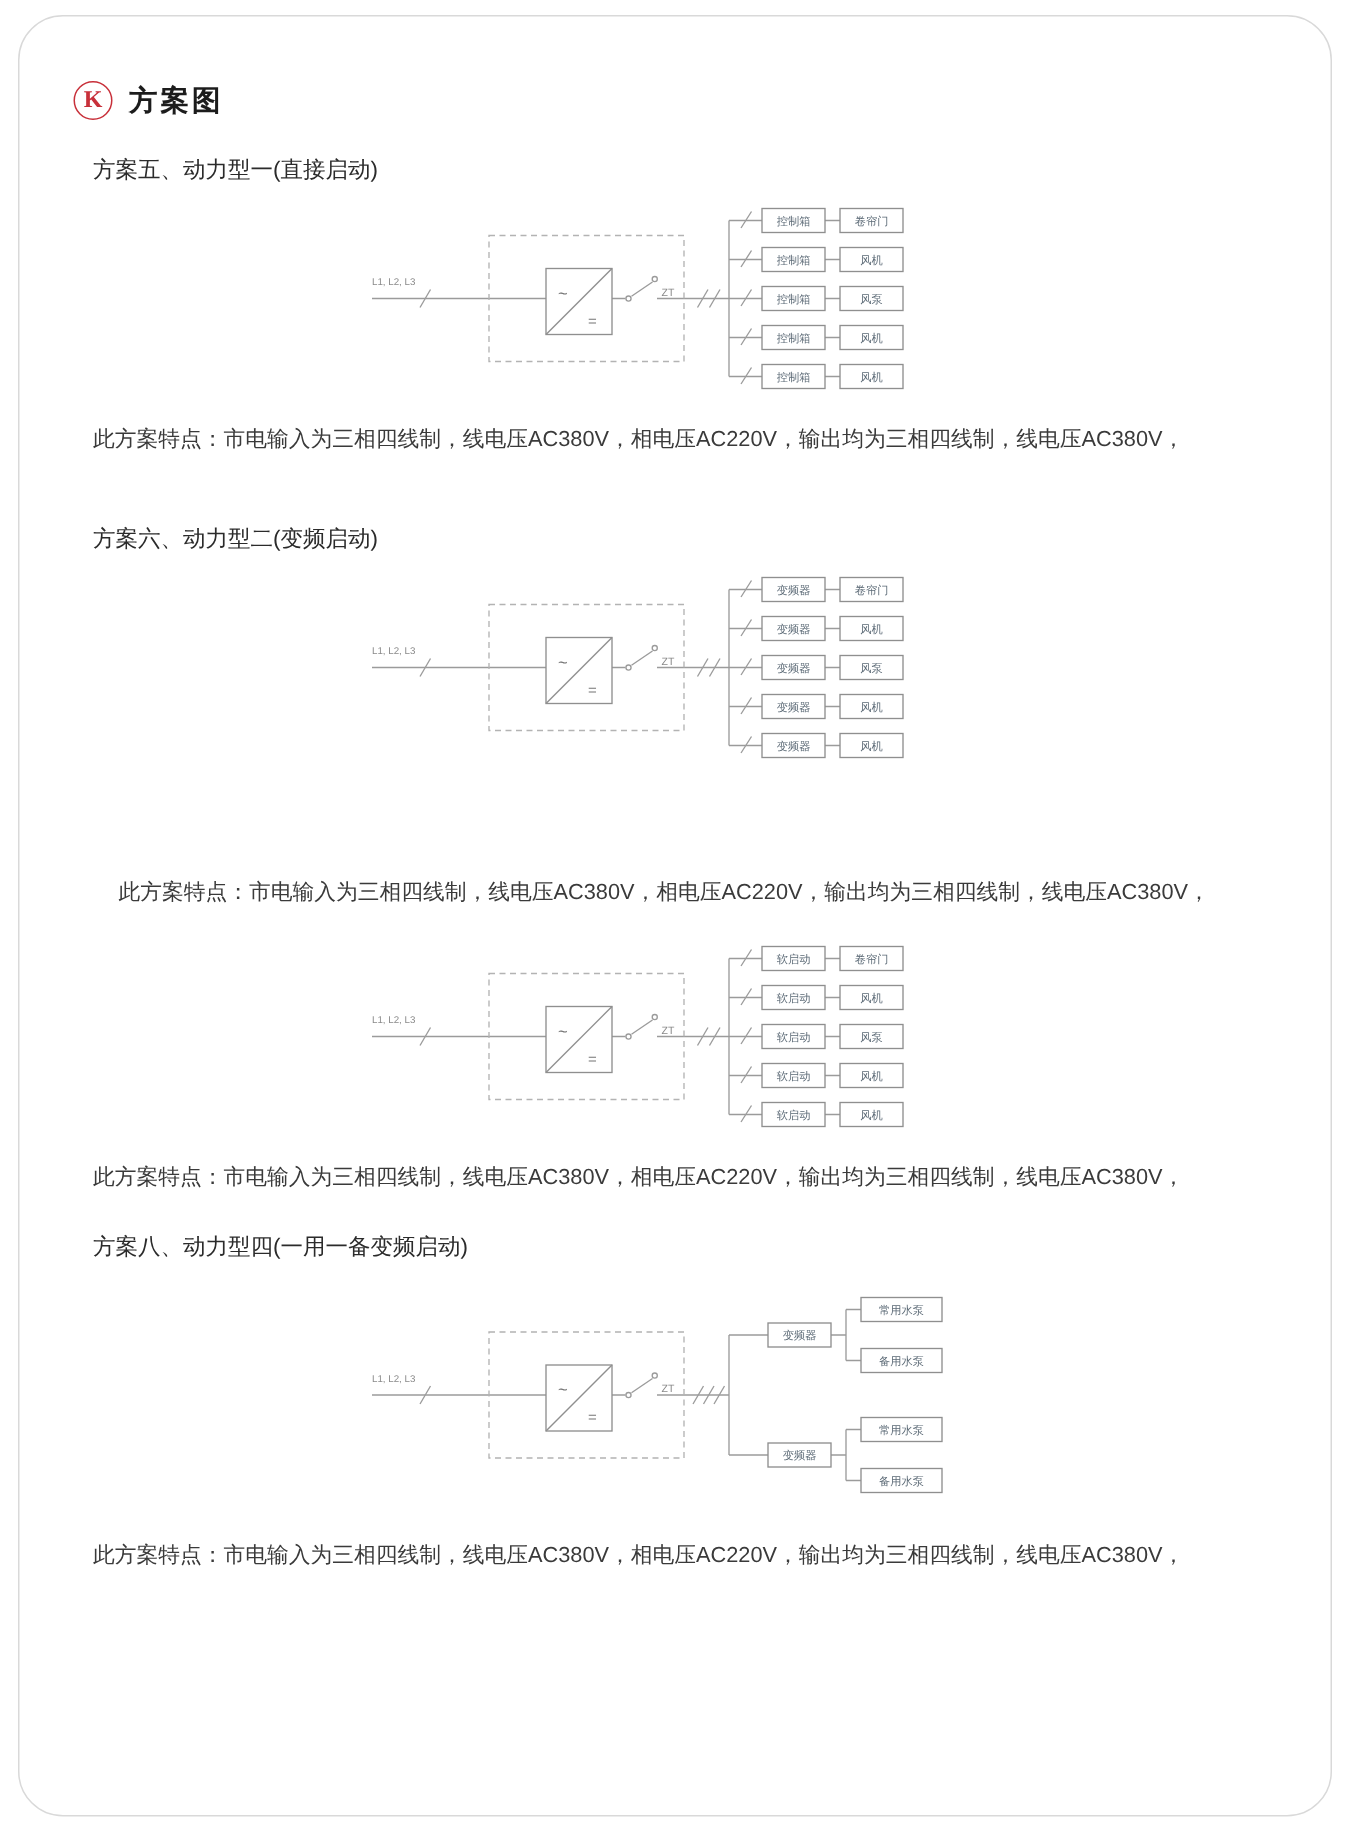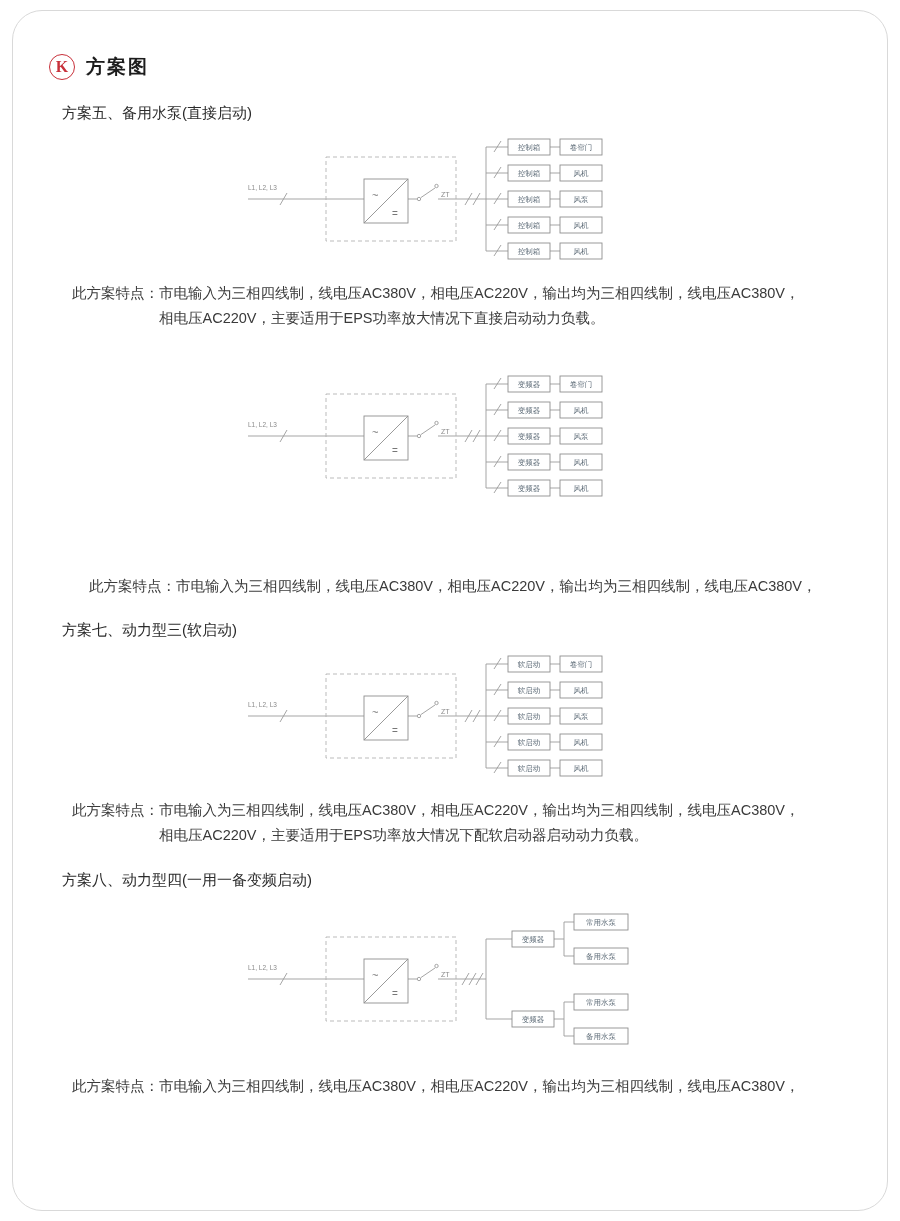--- a/index.html
+++ b/index.html
@@ -24,41 +24,41 @@
   
   .scheme-title{font-size:15px;font-weight:400;color:#2b2b2b;margin:0;}
   .scheme-5{margin-top:24px;}
   .scheme-6{margin-top:44px;}
   .scheme-7{margin-top:22px;}
   .scheme-8{margin-top:24px;}
   .diagram{margin:14px 0 0 182px;}
   .circuit{display:block;}
   .circuit text{font-family:inherit;}
   .note{display:flex;font-size:14.5px;line-height:1.7;color:#3a3a3a;margin-top:16px;}
-  .note-label{white-space:nowrap;margin-left:10px;}
+  .note-label{white-space:nowrap;}
   .scheme-6 .note{margin-top:72px;margin-left:17px;}
   .scheme-7 .note{margin-top:16px;}
   .scheme-8 .note{margin-top:20px;}
 </style>
 </head>
 <body>
 
 <div class="page-frame"></div>
 
 <div class="content">
 
   <div class="header">
     <span class="k-badge">
         <span>K</span>
       </span>
     <h1 class="page-title">方案图</h1>
   </div>
 
   <section class="scheme scheme-5">
-    <h2 class="scheme-title">方案五、备用水泵(直接启动)</h2>
+    <h2 class="scheme-title">方案五、动力型一(直接启动)</h2>
     <div class="diagram">
       <svg class="circuit" width="380" height="128" viewBox="0 0 380 128">
         <g stroke="#9b9b9b" stroke-width="0.9" fill="none">
           <line x1="4" y1="62" x2="120" y2="62"></line>
           <line x1="36" y1="68" x2="43" y2="56"></line>
           <line x1="164" y1="62" x2="173" y2="62"></line>
           <line x1="194" y1="62" x2="242" y2="62"></line>
           <line x1="221" y1="68" x2="228" y2="56"></line>
           <line x1="229" y1="68" x2="236" y2="56"></line>
           <line x1="242" y1="10" x2="242" y2="114"></line>
@@ -117,26 +117,26 @@
           <text x="337" y="90.7">风机</text>
           <text x="285" y="116.7">控制箱</text>
           <text x="337" y="116.7">风机</text>
         </g>
       </svg>
     </div>
     <div class="note">
       <span class="note-label">此方案特点：</span>
       <span class="note-body">
         <span>市电输入为三相四线制，线电压AC380V，相电压AC220V，输出均为三相四线制，线电压AC380V，</span><br>
-        <span>相电压AC220V，主要适用于EPS功率放大情况下直接启动动力负载。</span>
       </span>
     </div>
   </section>
 
   <section class="scheme scheme-6">
+    <h2 class="scheme-title">方案六、动力型二(变频启动)</h2>
     <div class="diagram">
       <svg class="circuit" width="380" height="128" viewBox="0 0 380 128">
         <g stroke="#9b9b9b" stroke-width="0.9" fill="none">
           <line x1="4" y1="62" x2="120" y2="62"></line>
           <line x1="36" y1="68" x2="43" y2="56"></line>
           <line x1="164" y1="62" x2="173" y2="62"></line>
           <line x1="194" y1="62" x2="242" y2="62"></line>
           <line x1="221" y1="68" x2="228" y2="56"></line>
           <line x1="229" y1="68" x2="236" y2="56"></line>
           <line x1="242" y1="10" x2="242" y2="114"></line>
@@ -200,21 +200,20 @@
     </div>
     <div class="note">
       <span class="note-label">此方案特点：</span>
       <span class="note-body">
         <span>市电输入为三相四线制，线电压AC380V，相电压AC220V，输出均为三相四线制，线电压AC380V，</span><br>
       </span>
     </div>
   </section>
 
   <section class="scheme scheme-7">
-    <h2 class="scheme-title">方案七、动力型三(软启动)</h2>
     <div class="diagram">
       <svg class="circuit" width="380" height="128" viewBox="0 0 380 128">
         <g stroke="#9b9b9b" stroke-width="0.9" fill="none">
           <line x1="4" y1="62" x2="120" y2="62"></line>
           <line x1="36" y1="68" x2="43" y2="56"></line>
           <line x1="164" y1="62" x2="173" y2="62"></line>
           <line x1="194" y1="62" x2="242" y2="62"></line>
           <line x1="221" y1="68" x2="228" y2="56"></line>
           <line x1="229" y1="68" x2="236" y2="56"></line>
           <line x1="242" y1="10" x2="242" y2="114"></line>
@@ -273,21 +272,20 @@
           <text x="337" y="90.7">风机</text>
           <text x="285" y="116.7">软启动</text>
           <text x="337" y="116.7">风机</text>
         </g>
       </svg>
     </div>
     <div class="note">
       <span class="note-label">此方案特点：</span>
       <span class="note-body">
         <span>市电输入为三相四线制，线电压AC380V，相电压AC220V，输出均为三相四线制，线电压AC380V，</span><br>
-        <span>相电压AC220V，主要适用于EPS功率放大情况下配软启动器启动动力负载。</span>
       </span>
     </div>
   </section>
 
   <section class="scheme scheme-8">
     <h2 class="scheme-title">方案八、动力型四(一用一备变频启动)</h2>
     <div class="diagram">
       <svg class="circuit" width="400" height="150" viewBox="0 0 400 150">
         <g stroke="#9b9b9b" stroke-width="0.9" fill="none">
           <line x1="4" y1="75" x2="120" y2="75"></line>

